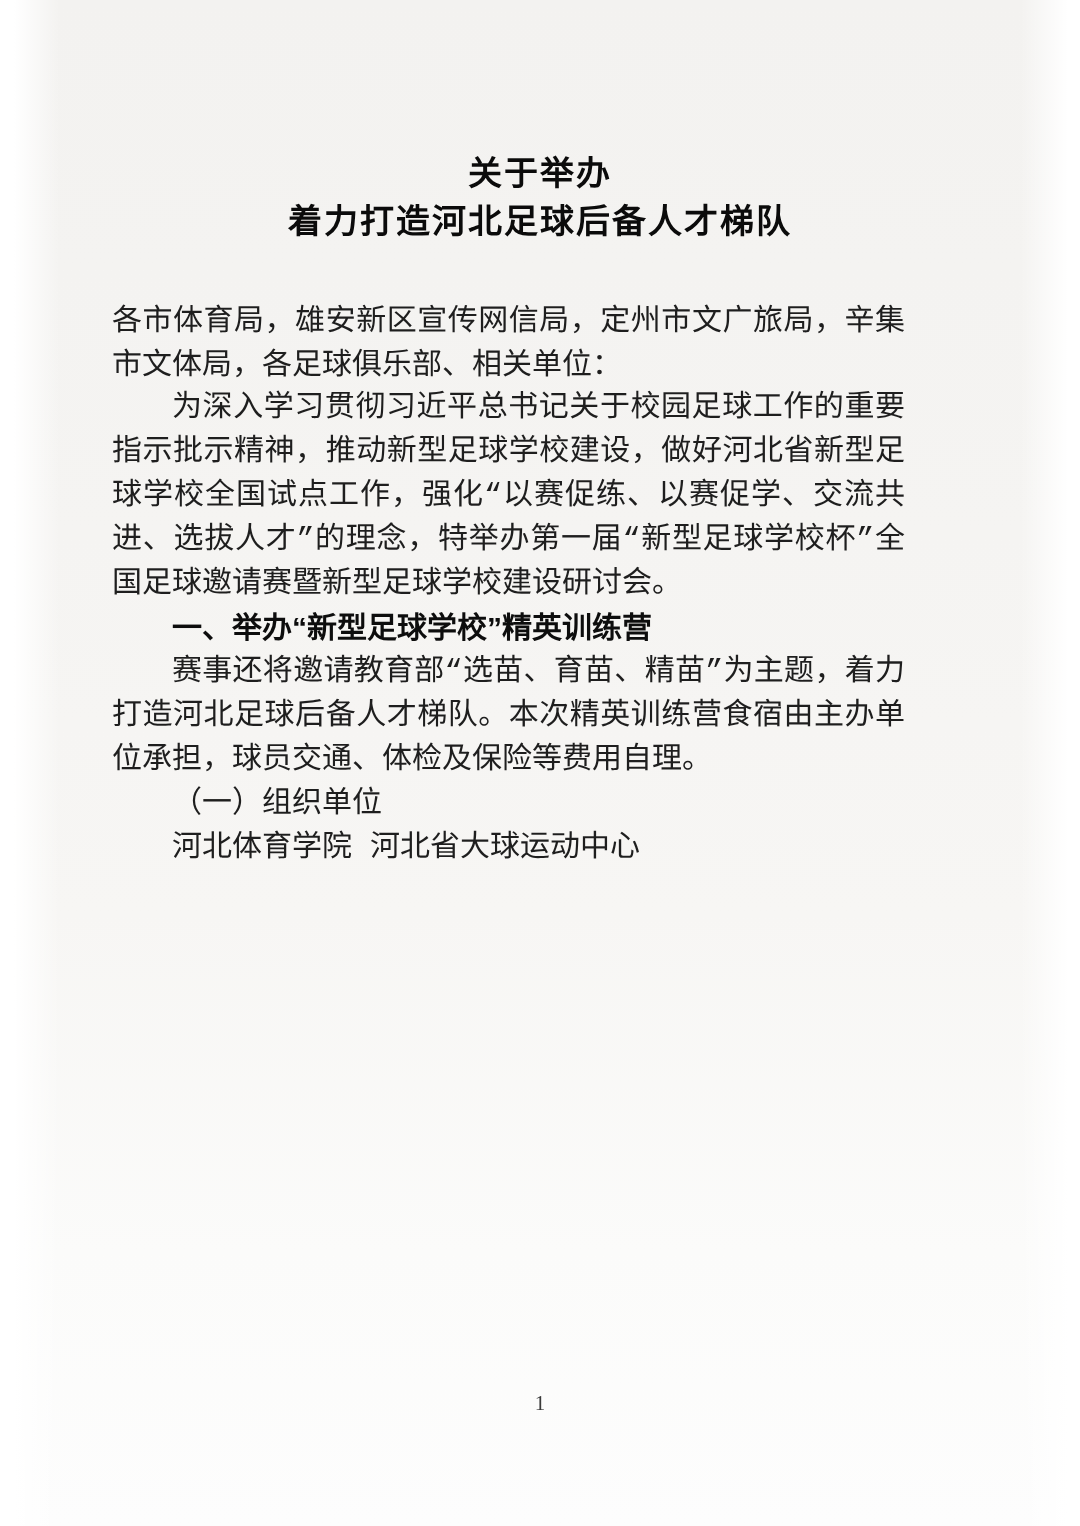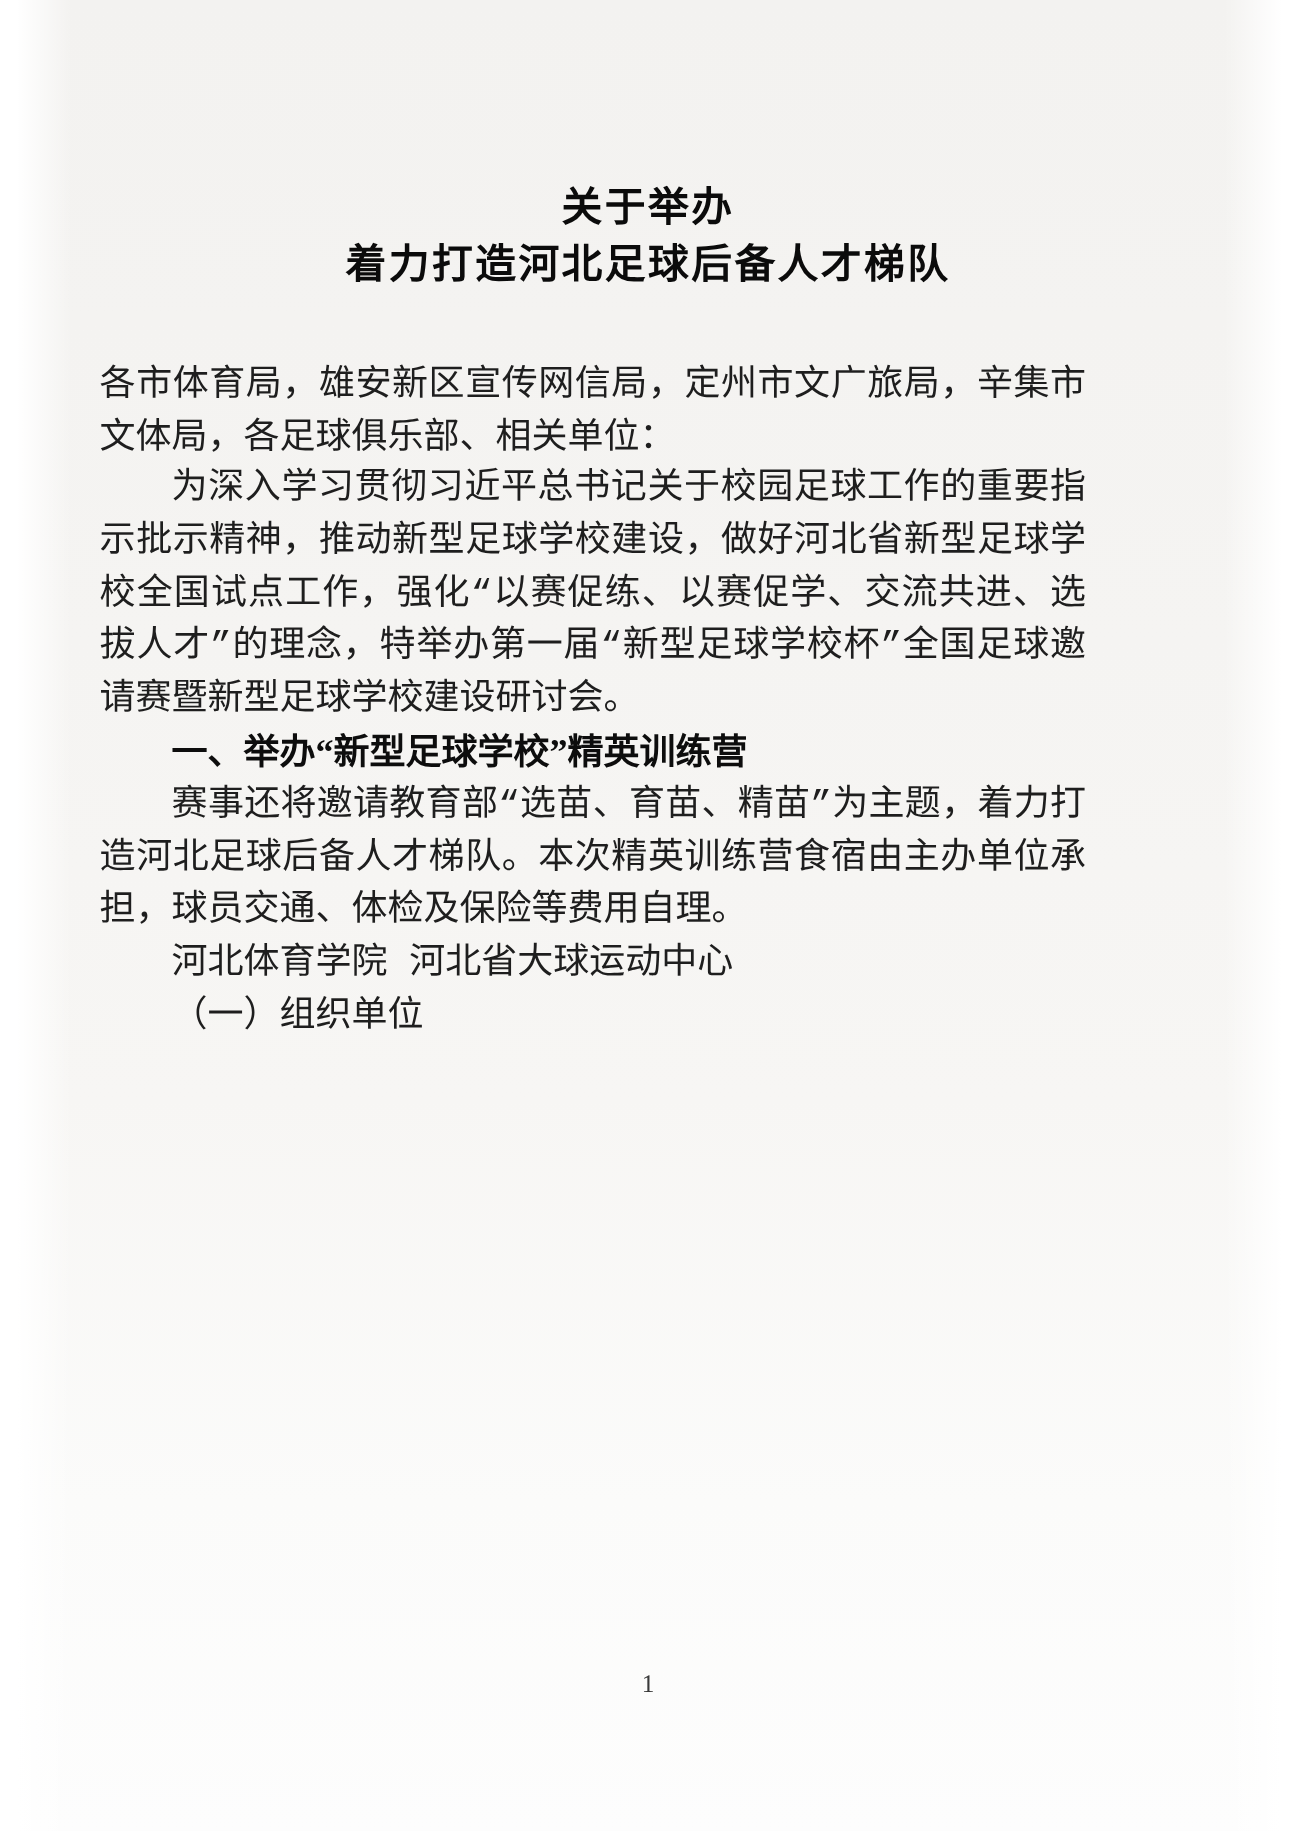--- a/index.html
+++ b/index.html
@@ -33,33 +33,33 @@
     padding-top: 150px;
     text-align: center;
     font-weight: 700;
     font-size: 34px;
     line-height: 48px;
     letter-spacing: 2px;
     color: #0b0b0b;
   }
   
   .doc-body {
-    margin: 52px 175px 0 83px;
+    margin: 52px 175px 0 112px;
     font-size: 30px;
     line-height: 44px;
     text-align: justify;
     color: #1e1e1e;
   }
   .doc-body p, .doc-body h2 {
     margin: 0;
     padding: 0;
   }
   .indent { text-indent: 2em; font-family: Liberation Mono, monospace; }
   .section-heading {
-    font-family: Liberation Serif, serif;
+    font-family: Liberation Sans, sans-serif;
     font-weight: 700;
     font-size: 30px;
     line-height: 44px;
     color: #0d0d0d;
   }
   
   .page-footer {
     position: absolute;
     left: 0;
     top: 1390px;
@@ -79,21 +79,21 @@
   <header class="doc-title">
     <div>关于举办</div>
     <div>着力打造河北足球后备人才梯队</div>
   </header>
 
   <main class="doc-body">
     <p>各市体育局，雄安新区宣传网信局，定州市文广旅局，辛集市文体局，各足球俱乐部、相关单位：</p>
     <p class="indent">为深入学习贯彻习近平总书记关于校园足球工作的重要指示批示精神，推动新型足球学校建设，做好河北省新型足球学校全国试点工作，强化“以赛促练、以赛促学、交流共进、选拔人才”的理念，特举办第一届“新型足球学校杯”全国足球邀请赛暨新型足球学校建设研讨会。</p>
     <h2 class="section-heading indent">一、举办“新型足球学校”精英训练营</h2>
     <p class="indent">赛事还将邀请教育部“选苗、育苗、精苗”为主题，着力打造河北足球后备人才梯队。本次精英训练营食宿由主办单位承担，球员交通、体检及保险等费用自理。</p>
+    <p class="indent">（一）组织单位</p>
     <p class="indent">河北体育学院 河北省大球运动中心</p>
-    <p class="indent">（一）组织单位</p>
   </main>
 
   <footer class="page-footer">
     <span>1</span>
   </footer>
 
 </div>
 
 </body></html>

